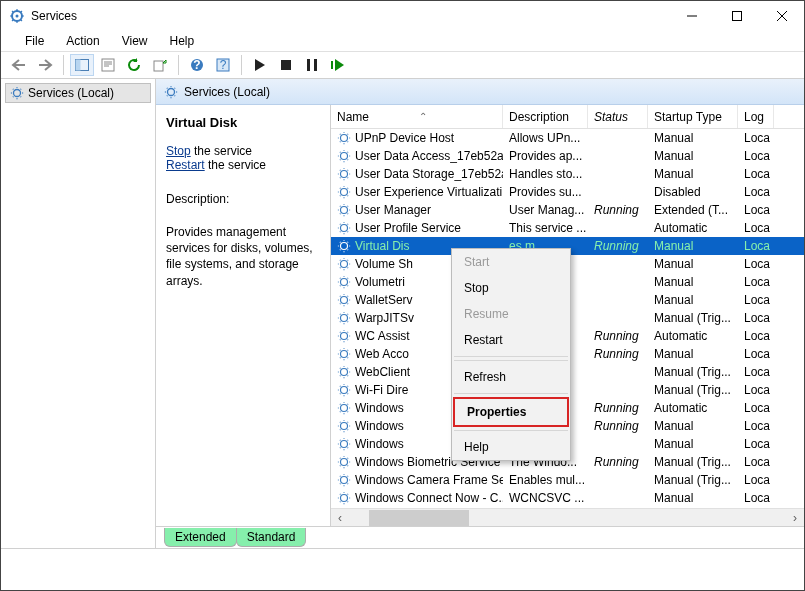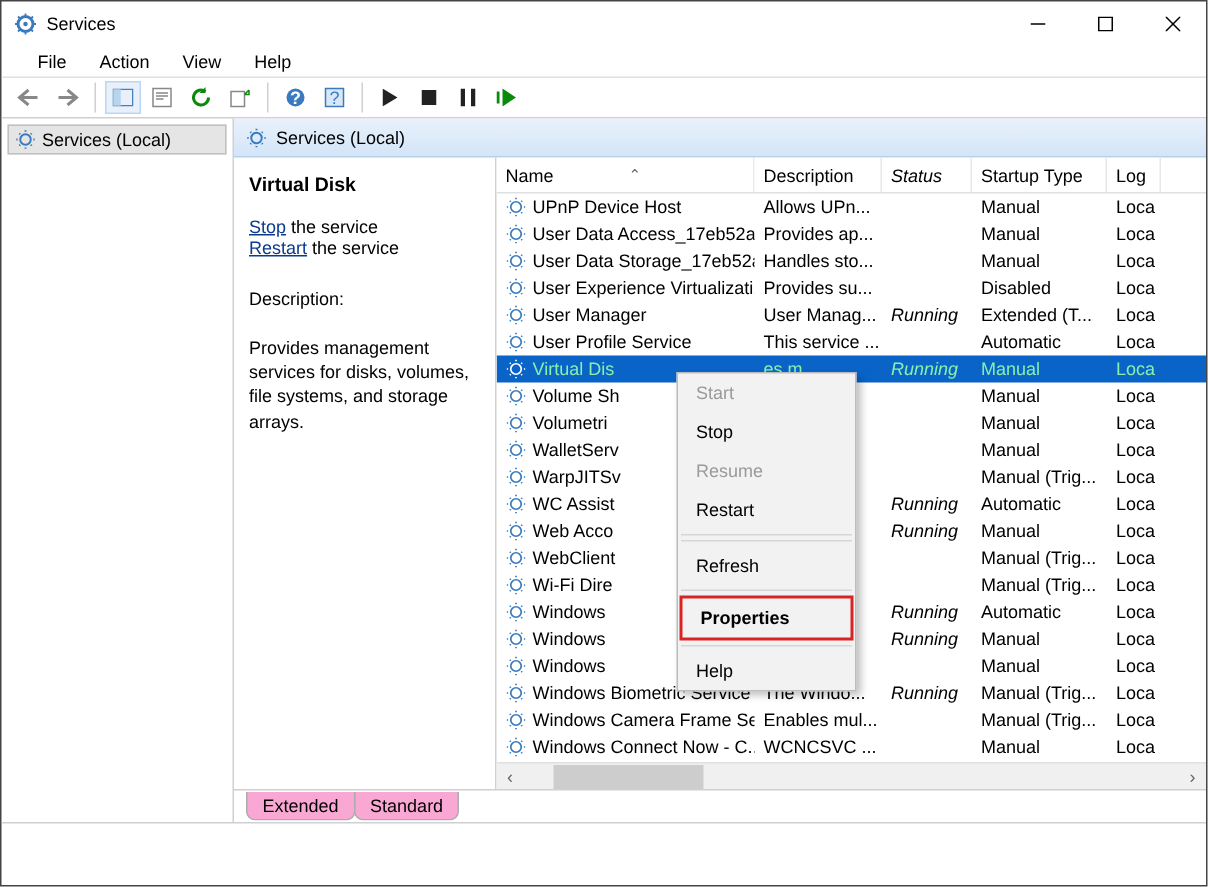--- a/index.html
+++ b/index.html
@@ -54,21 +54,21 @@
   .c-log { width: 36px; }
 
   
   .hscroll { height: 18px; background: #f0f0f0; border-top: 1px solid #e0e0e0; display: flex; }
   .hscroll .thumb { width: 100px; height: 16px; background: #cdcdcd; margin-left: 20px; margin-top:1px; }
   .hscroll .arrow { width: 18px; display:flex; align-items:center; justify-content:center; color:#606060;}
   .hscroll .spacer { flex: 1; }
 
   
   .tabs { height: 22px; border-top: 1px solid #d0d0d0; display: flex; align-items: flex-end; padding-left: 8px; }
-  .tab { padding: 2px 10px; border: 1px solid #ACACAC; border-top: none; border-radius: 0 0 6px 6px; margin-right: -1px; background: #f9a8d4; position: relative; top: -1px; margin-top: 24px;}
+  .tab { padding: 2px 10px; border: 1px solid #ACACAC; border-top: none; border-radius: 0 0 6px 6px; margin-right: -1px; background: #86efac; position: relative; top: -1px; margin-top: 24px;}
   .tab.front { z-index: 2; }
 
   .statusbar { height: 22px; border-top: 1px solid #d0d0d0; }
 
   
   .ctxmenu { position: absolute; left: 418px; top: 247px; width: 120px; background: #f2f2f2; border: 1px solid #bcbcbc; box-shadow: 3px 3px 5px rgba(0,0,0,0.25); margin-left: 32px; }
   .ctxmenu .mi { padding: 6px 12px; }
   .ctxmenu .mi.disabled { color: #9a9a9a; }
   .ctxmenu .mi.sub::after { content: "›"; float: right; }
   .ctxmenu .sep { height: 1px; background: #d6d6d6; margin: 3px 2px; }

